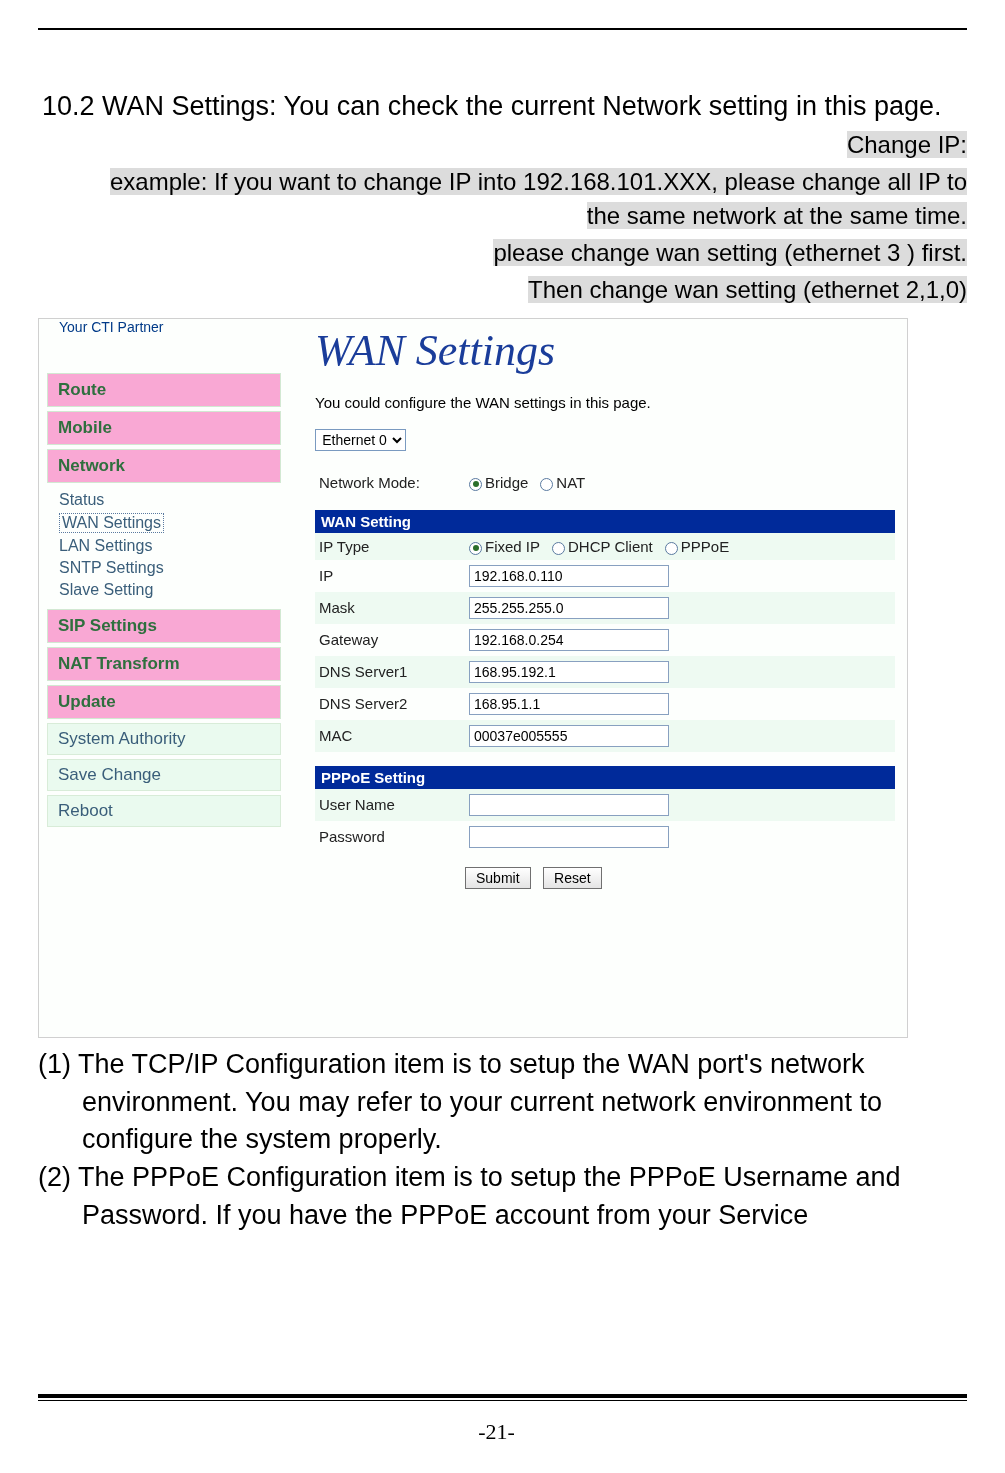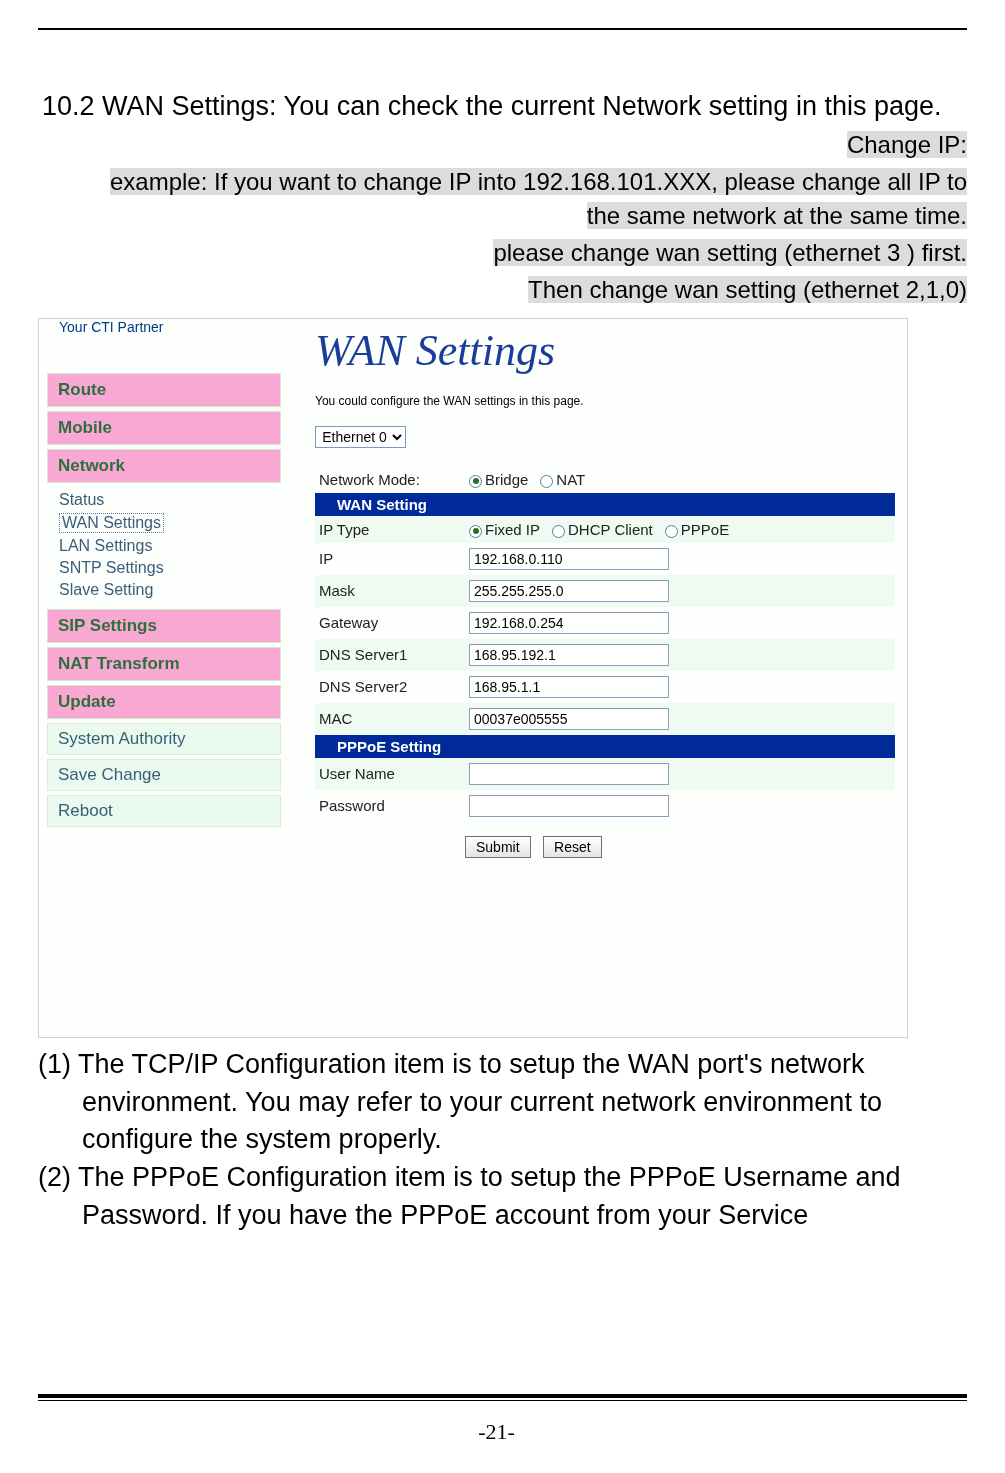--- a/index.html
+++ b/index.html
@@ -131,21 +131,21 @@
   }
   .page-title {
     font-family: "Times New Roman", serif;
     font-size: 44px;
     color: #1a3d9a;
     font-style: italic;
     margin-top: 2px;
     margin-bottom: 18px;
   }
   .page-desc {
-    font-size: 12px;
+    font-size: 15px;
     color: #000;
     margin-bottom: 18px;
   }
   .eth-select {
     font-size: 14px;
     padding: 1px 2px;
     border: 1px solid #7a9ac0;
     background: #fff;
     text-align: center;
   }
@@ -155,21 +155,22 @@
     font-size: 15px;
     color: #222;
     padding: 5px 4px;
   }
   .row .lab { width: 150px; }
   .bluebar {
     background: #002a9a;
     color: #fff;
     font-size: 15px;
     font-weight: bold;
-    padding: 3px 22px;
+    padding: 3px 6px;
+    margin-top: 14px;
   }
   .altbg { background: #eefaf2; }
   .radio {
     display:inline-flex; align-items:flex-end; gap:3px;
     margin-right: 12px;
   }
   .radio .dot {
     width: 13px; height: 13px; border-radius: 50%;
     border: 1px solid #5a7aa0; background:#fff;
     display:inline-flex; align-items:center; justify-content:center;

